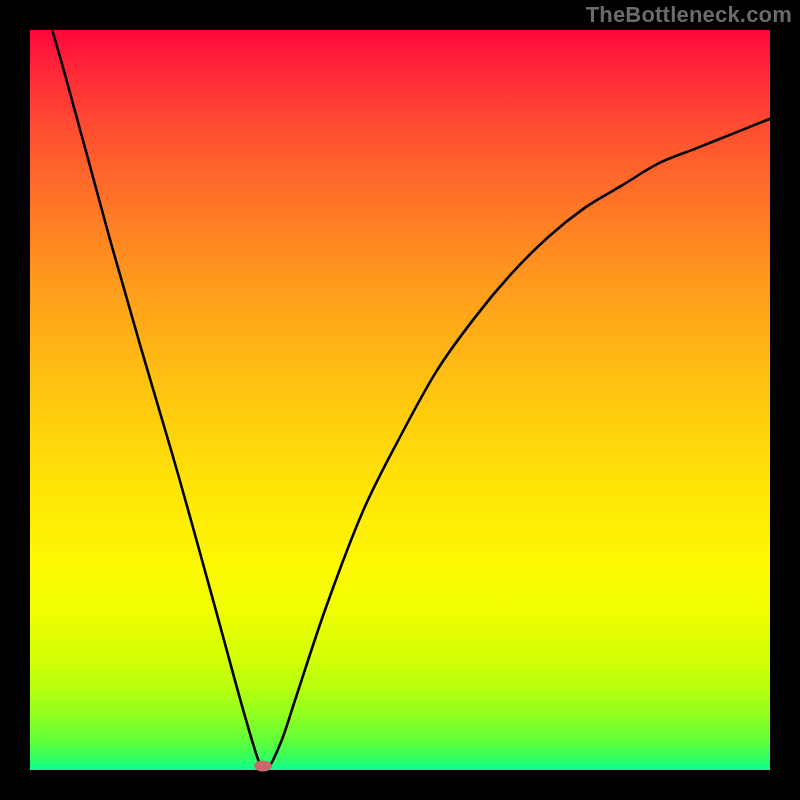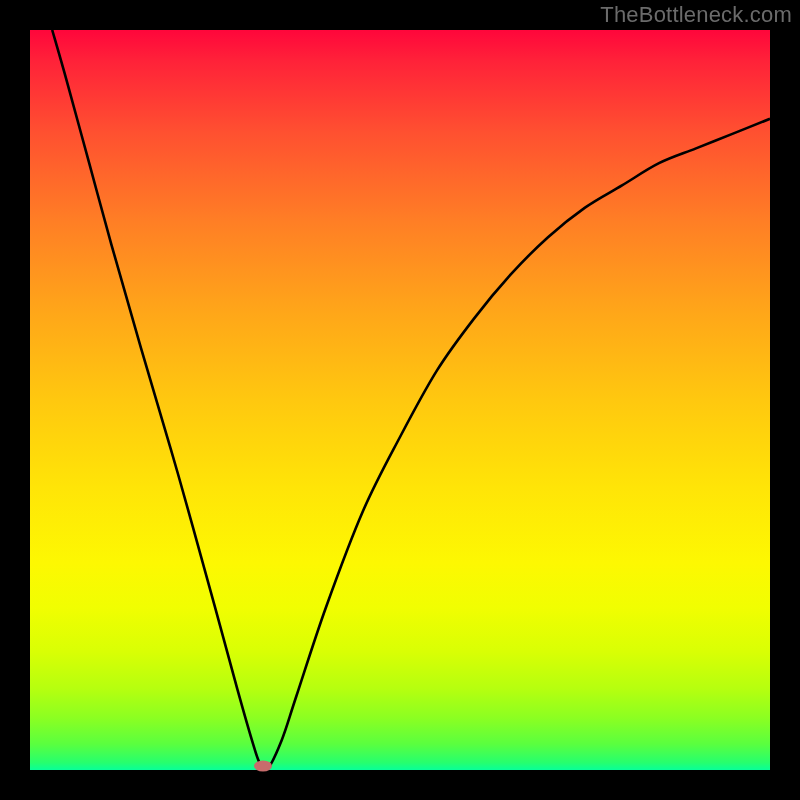--- a/index.html
+++ b/index.html
@@ -29,21 +29,21 @@
       #08ff99 100%
     );
   }
   .watermark {
     position: absolute;
     top: 2px;
     right: 8px;
     font-family: Arial, Helvetica, sans-serif;
     font-size: 22px;
     color: #6b6b6b;
-    font-weight: 400;
+    font-weight: 700;
     letter-spacing: 0.2px;
   }
   .curve-svg {
     position: absolute;
     left: 30px;
     top: 30px;
     width: 740px;
     height: 740px;
   }
   .marker {

